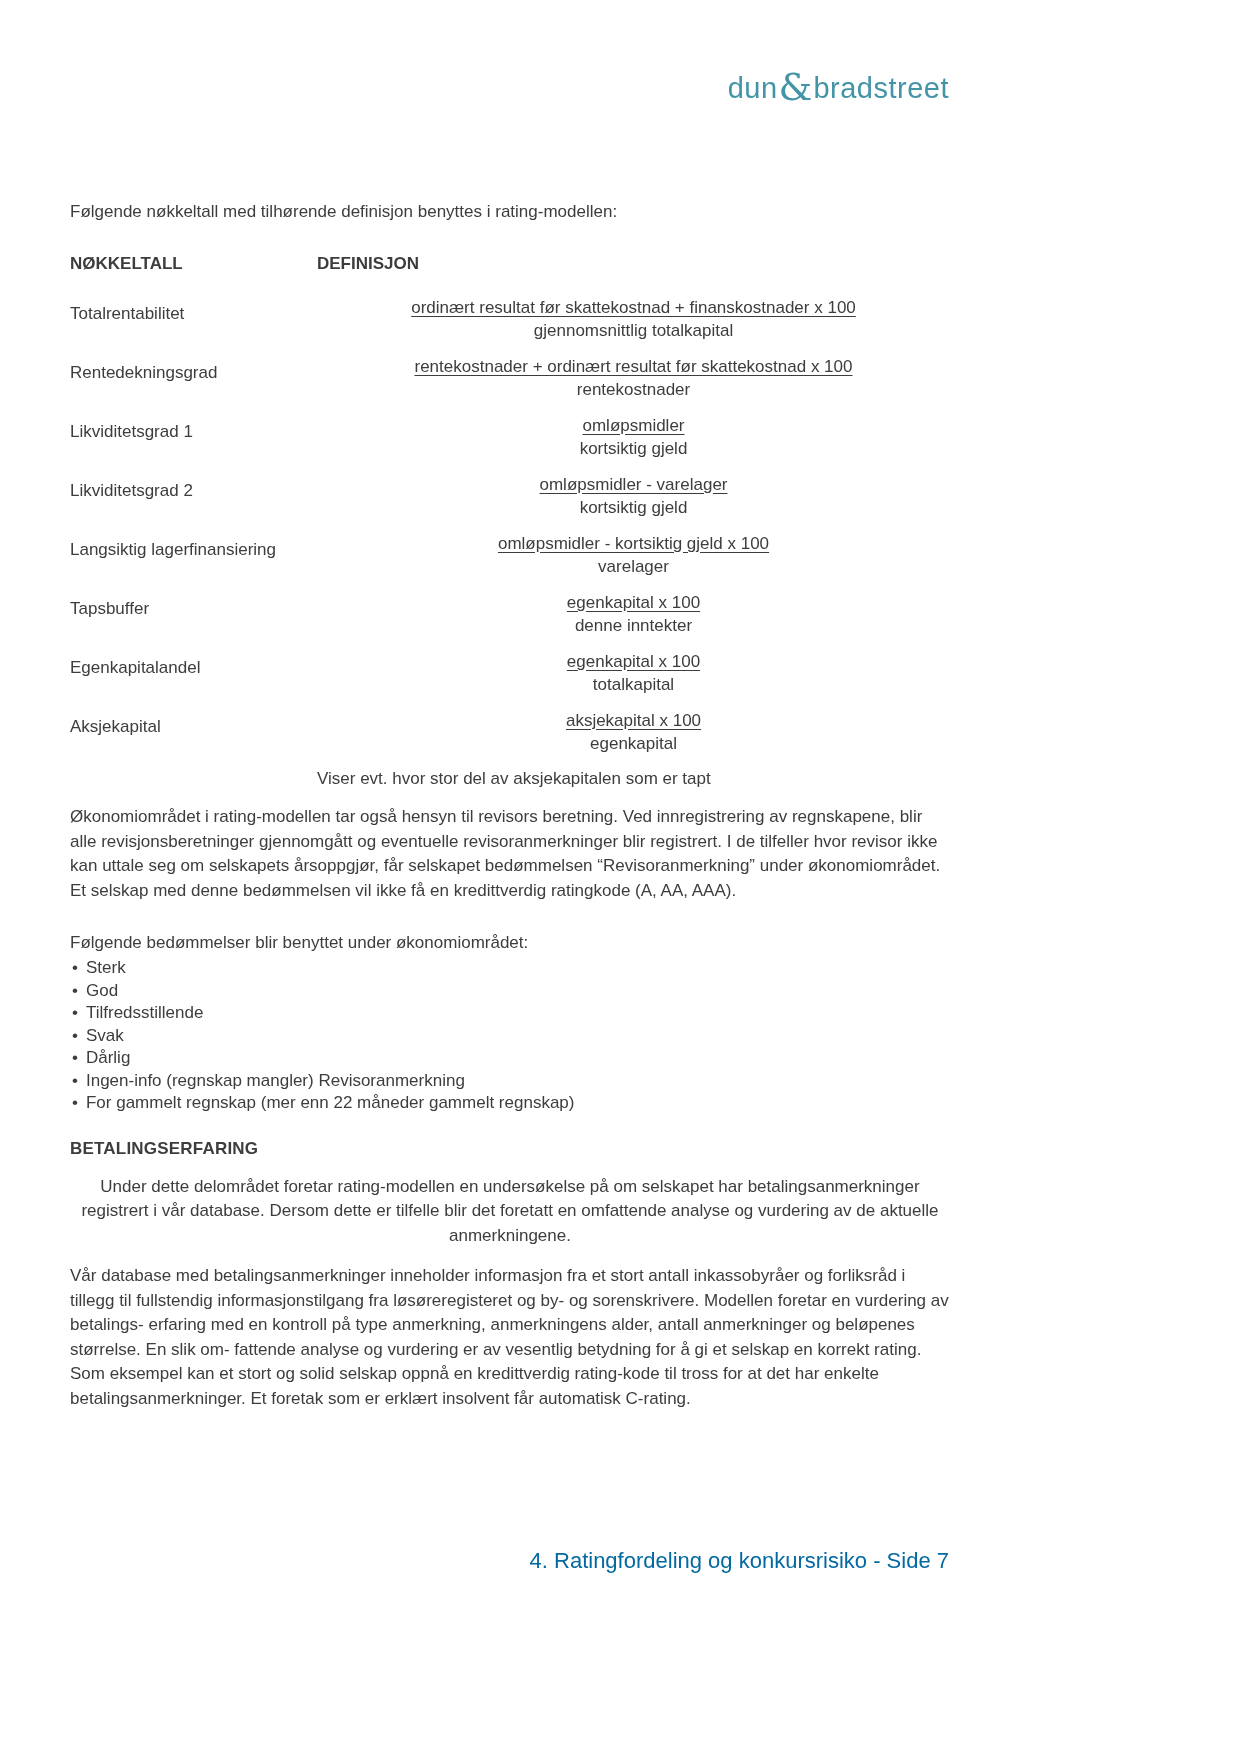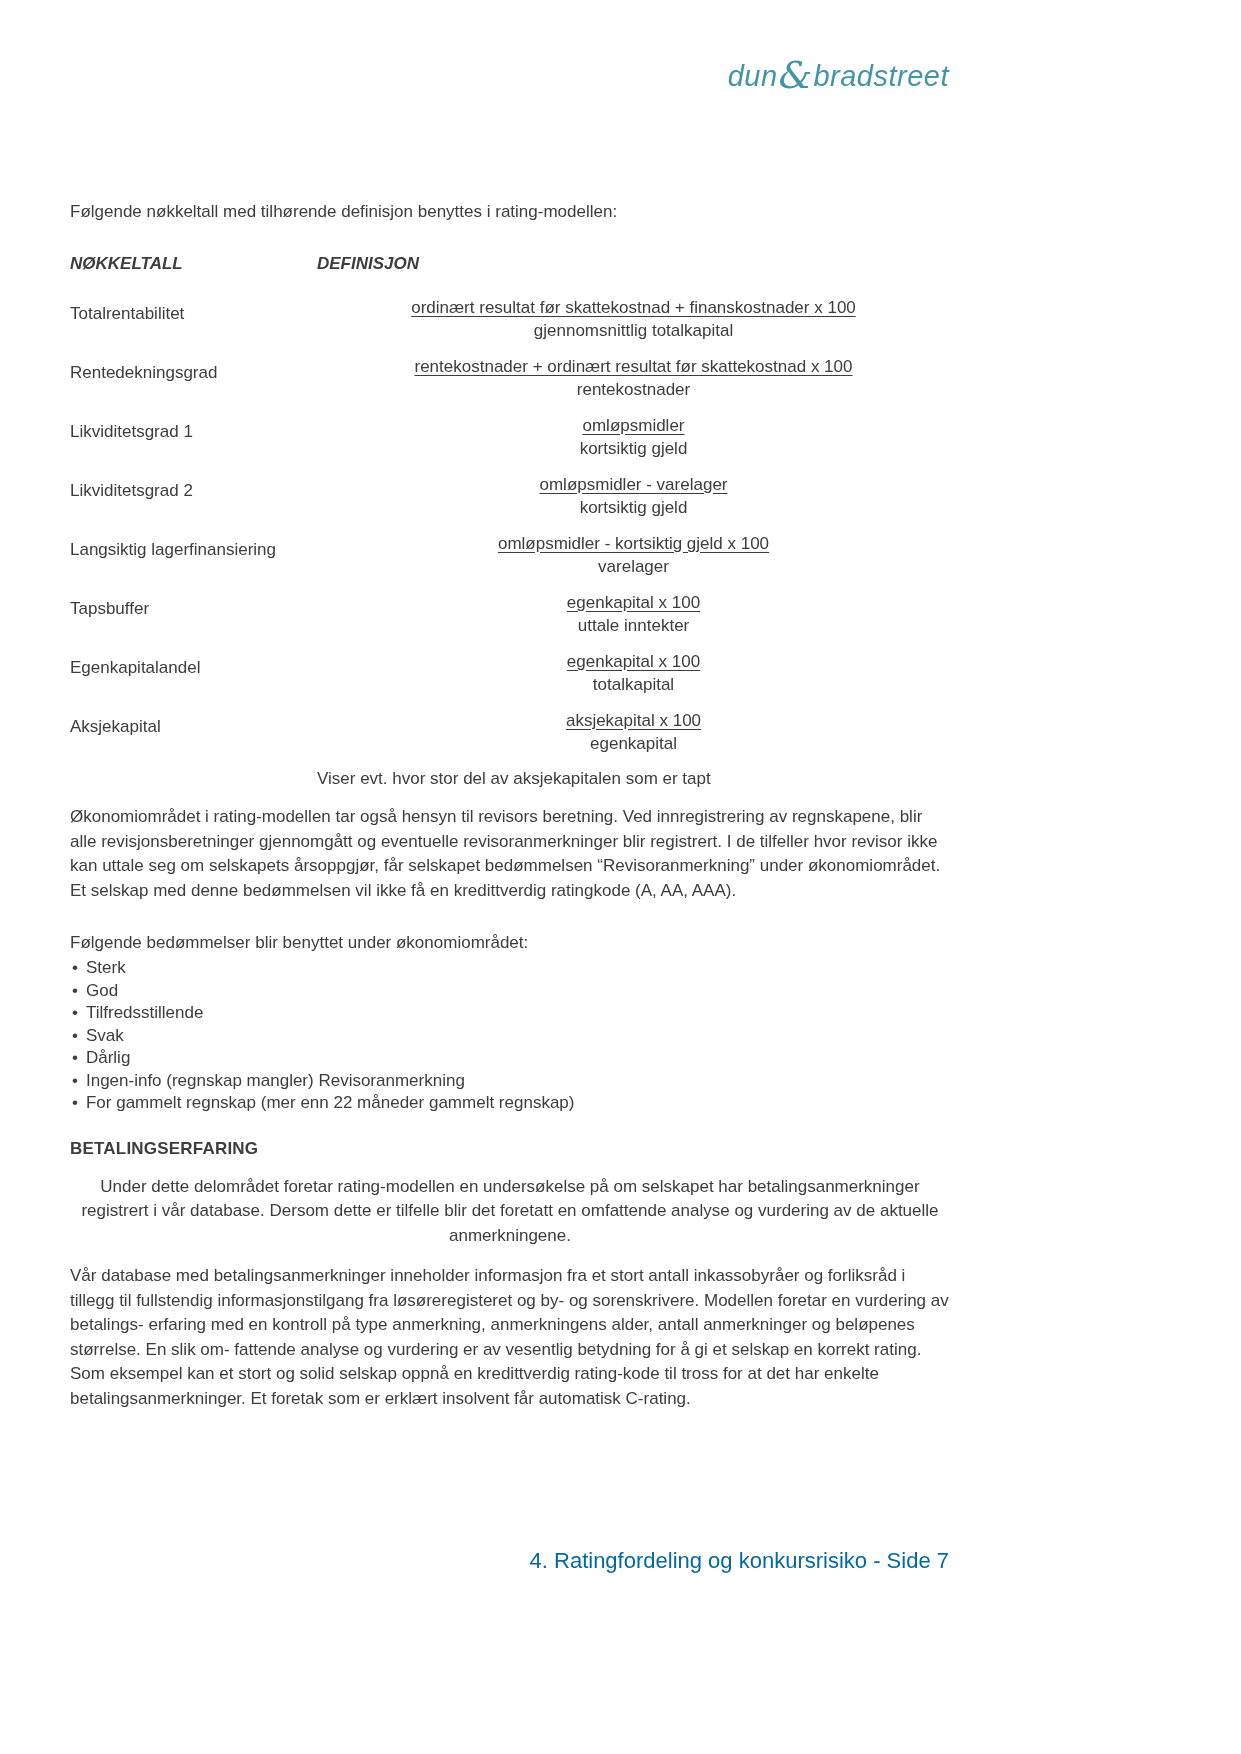--- a/index.html
+++ b/index.html
@@ -12,27 +12,26 @@
   .page {
     position: relative;
     width: 1241px;
     height: 1754px;
     background: #ffffff;
     overflow: hidden;
   }
   
   .logo {
     position: absolute;
-    top: 60px;
+    top: 72px;
     right: 292px;
     display: flex;
     align-items: baseline;
     color: #4394a6;
     white-space: nowrap;
-    font-style: italic;
   }
   .logo .word {
     font-size: 29px;
     font-weight: 500;
     letter-spacing: 0.5px;
   }
   .logo .amp {
     font-family: "DejaVu Serif", serif;
     font-size: 38px;
     font-weight: 400;
@@ -54,21 +53,20 @@
     margin-bottom: 30px;
   }
   
   .ratio-table { width: 100%; }
   .ratio-header {
     display: grid;
     grid-template-columns: 247px 1fr;
     font-weight: 700;
     font-size: 17px;
     margin-bottom: 22px;
-    font-style: italic;
   }
   .ratio-row {
     display: grid;
     grid-template-columns: 247px 1fr;
     align-items: start;
     margin-bottom: 13px;
     font-size: 17px;
   }
   .ratio-label { padding-top: 8px; }
   .fraction {
@@ -182,21 +180,21 @@
         <div class="fraction">
           <div class="numerator">omløpsmidler - kortsiktig gjeld x 100</div>
           <div class="denominator">varelager</div>
         </div>
       </div>
 
       <div class="ratio-row">
         <div class="ratio-label">Tapsbuffer</div>
         <div class="fraction">
           <div class="numerator">egenkapital x 100</div>
-          <div class="denominator">uttale inntekter</div>
+          <div class="denominator">denne inntekter</div>
         </div>
       </div>
 
       <div class="ratio-row">
         <div class="ratio-label">Egenkapitalandel</div>
         <div class="fraction">
           <div class="numerator">egenkapital x 100</div>
           <div class="denominator">totalkapital</div>
         </div>
       </div>

